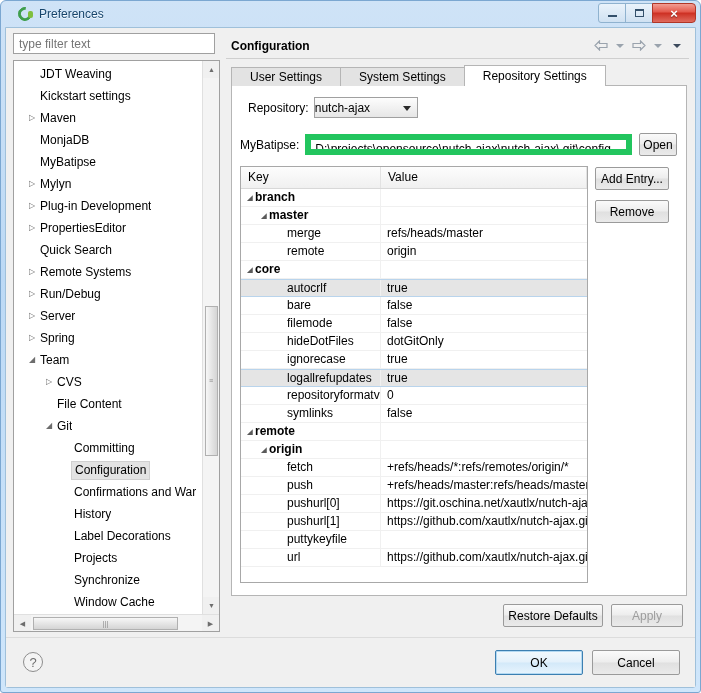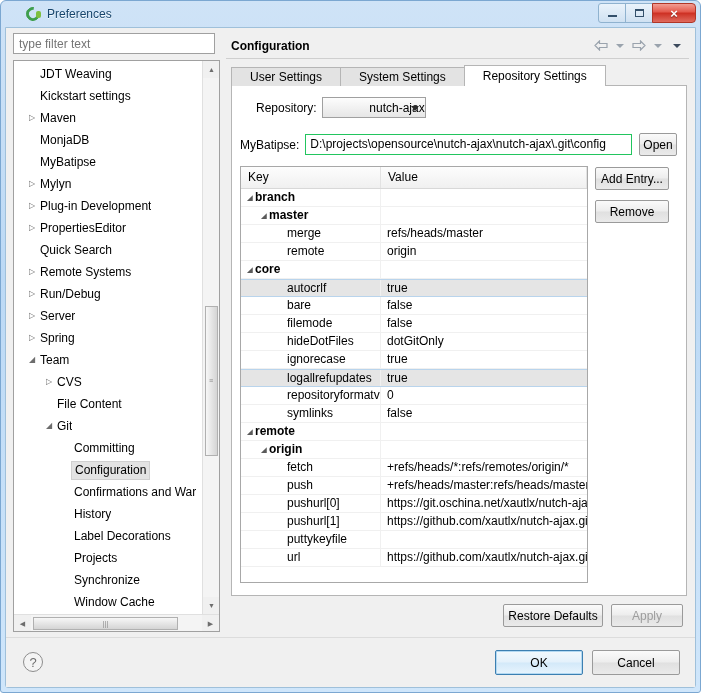--- a/index.html
+++ b/index.html
@@ -17,21 +17,21 @@
     width: 701px; height: 693px;
     background: linear-gradient(to bottom, #cfe3f7 0%, #bcd9f5 40%, #cfe6fb 100%);
     border: 1px solid #7ba7d1;
     border-radius: 6px 6px 3px 3px;
     padding: 0;
   }
   
   .titlebar {
     position: absolute; left: 0; top: 0; right: 0; height: 26px;
     display: flex; align-items: center;
-    padding-left: 24px;
+    padding-left: 16px;
   }
   .app-icon {
     width: 16px; height: 16px; margin-right: 6px;
     position: relative; flex: none;
   }
   .app-icon .ring {
     position: absolute; left: 1px; top: 1px;
     width: 14px; height: 14px; border-radius: 50%;
     border: 3px solid #3f9e4d;
     border-right-color: transparent;
@@ -207,43 +207,41 @@
     background: #ffffff;
     height: 21px; line-height: 20px;
     z-index: 3;
     border-color: #b5b5b5;
   }
   .tabpanel {
     position: absolute; left: 5px; top: 52px; right: 2px; bottom: 36px;
     background: #ffffff;
     border: 1px solid #b5b5b5;
   }
-  .repo-row { position: absolute; left: 24px; top: 11px; display: flex; align-items: center; }
+  .repo-row { position: absolute; left: 16px; top: 11px; display: flex; align-items: center; }
   .repo-row .lab { font-size: 12px; margin-right: 5px; }
   .combo {
     width: 104px; height: 21px;
     border: 1px solid #a0a0a0;
     background: linear-gradient(to bottom, #fdfdfd, #e6e6e6);
     display: flex; align-items: center;
-    padding-left: 5px;
     font-size: 12px;
     position: relative;
-    justify-content: flex-end;
   }
   .combo .arrow {
     position: absolute; right: 6px; top: 50%; margin-top: -2px;
     width: 0; height: 0;
     border-left: 4px solid transparent; border-right: 4px solid transparent;
     border-top: 5px solid #2b2b2b;
   }
   .loc-row { position: absolute; left: 8px; top: 47px; right: 9px; display: flex; align-items: center; }
   .loc-row .lab { font-size: 12px; margin-right: 6px; white-space: nowrap; }
   .loc-input {
     flex: 1; height: 21px;
-    border: 1px solid #22c55e;
+    border: 6px solid #22c55e;
     background: #fff;
     padding: 0 4px;
     font-size: 12px;
     line-height: 19px;
     color: #000;
     overflow: hidden; white-space: nowrap;
   }
   .btn {
     border: 1px solid #9a9a9a;
     background: linear-gradient(to bottom, #fafafa 0%, #ededed 48%, #e0e0e0 52%, #eaeaea 100%);

